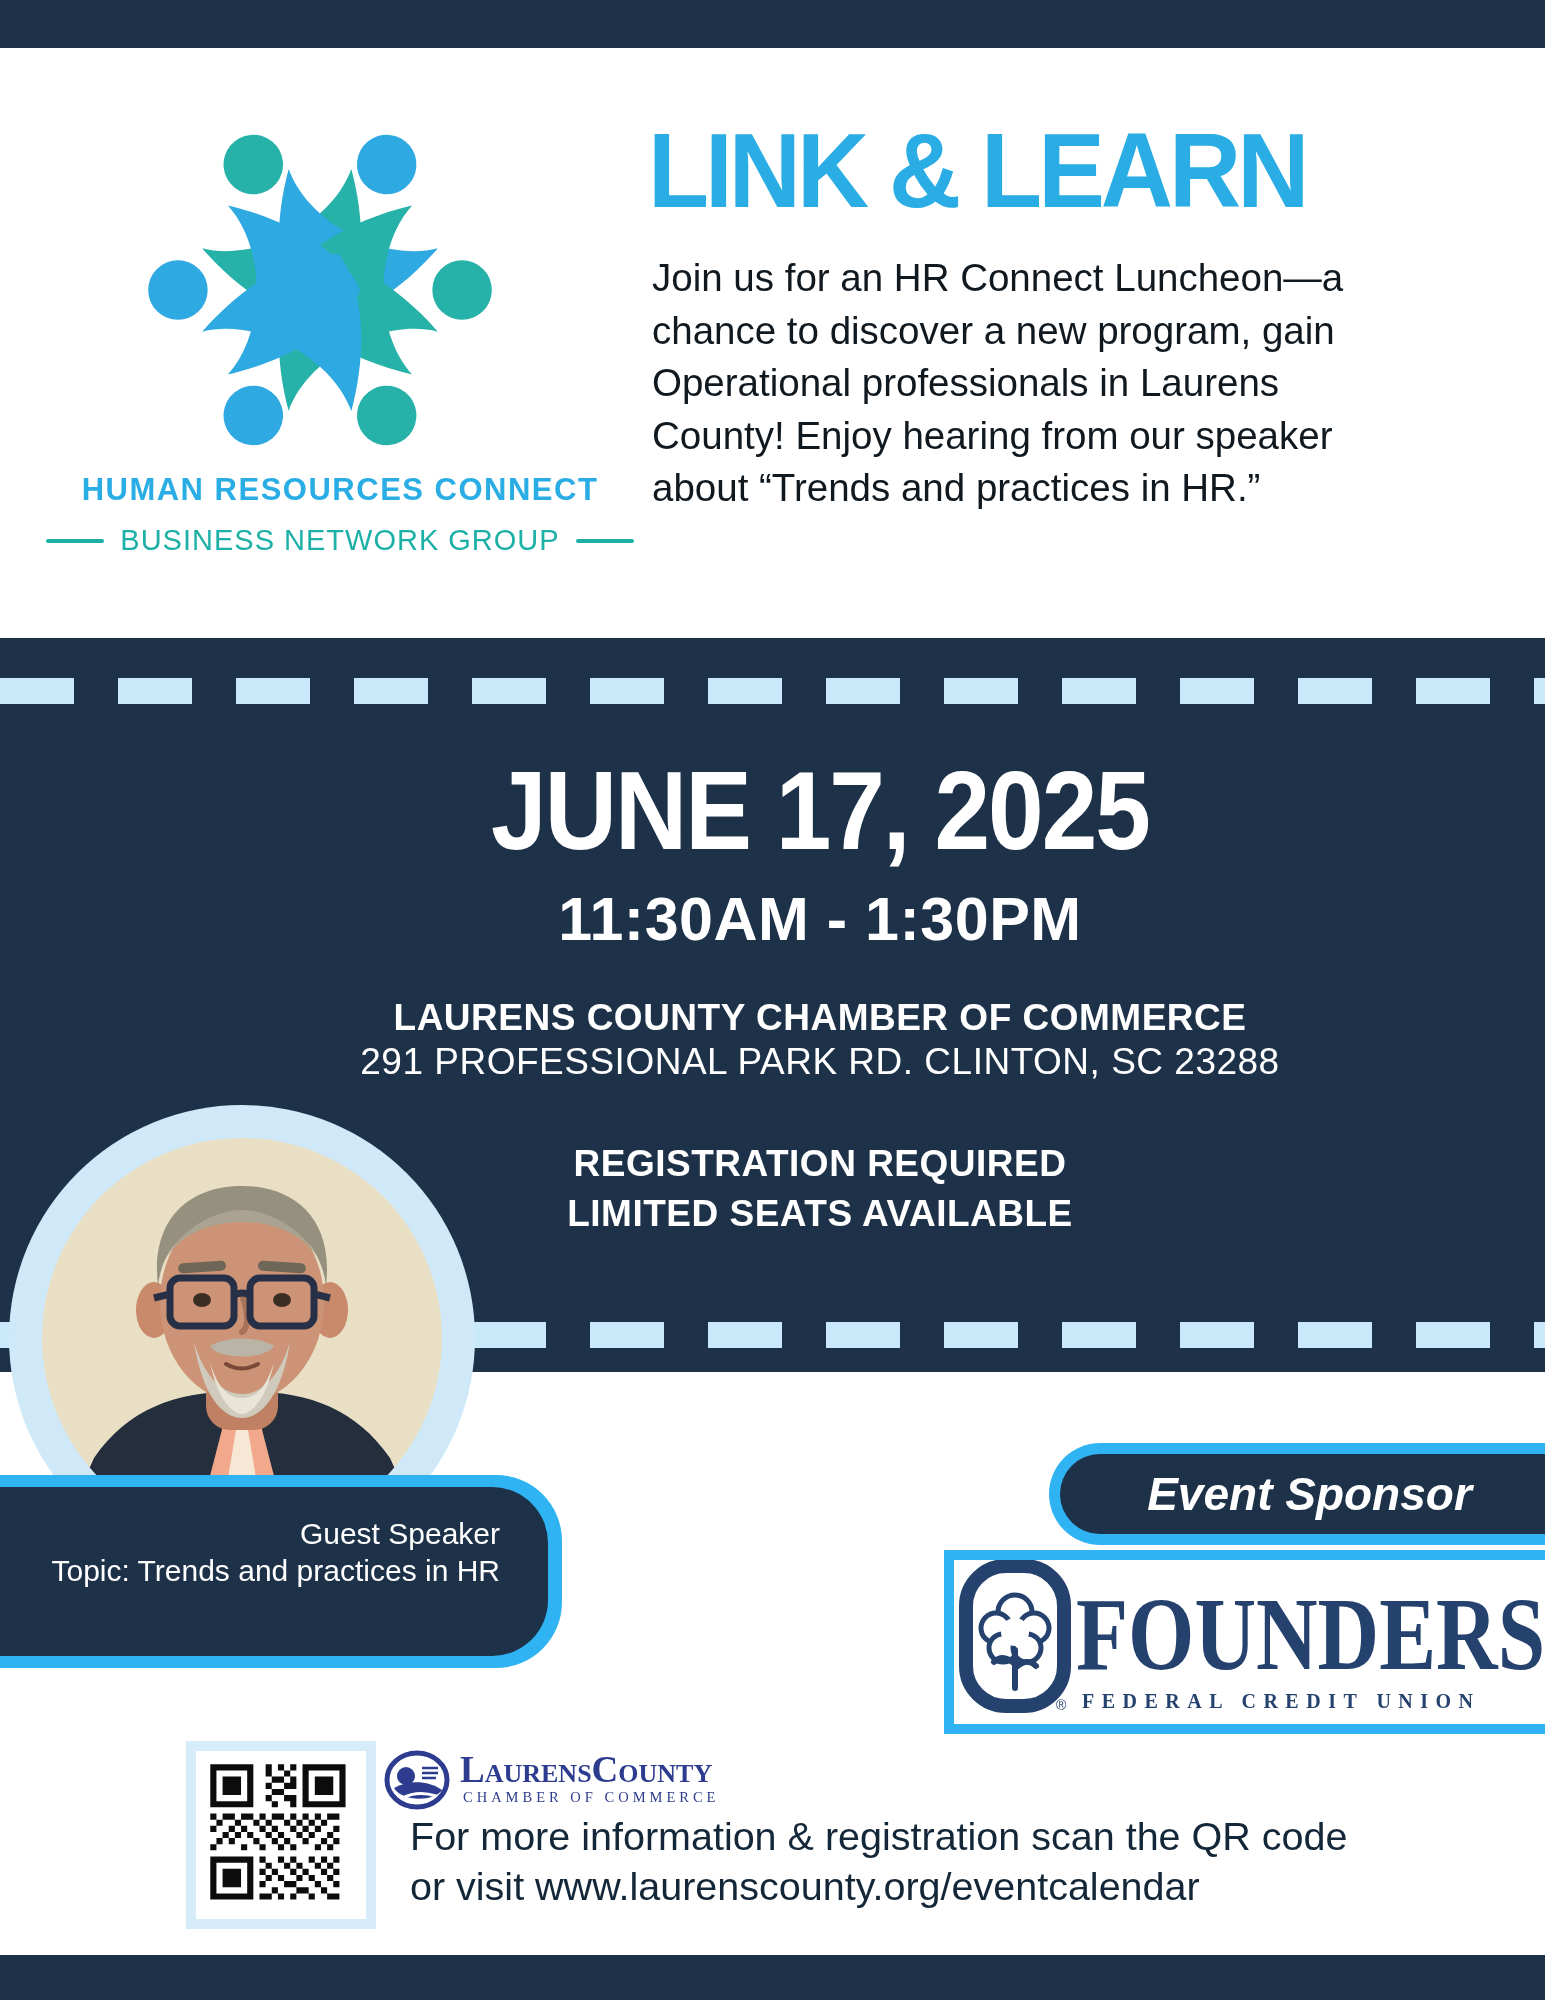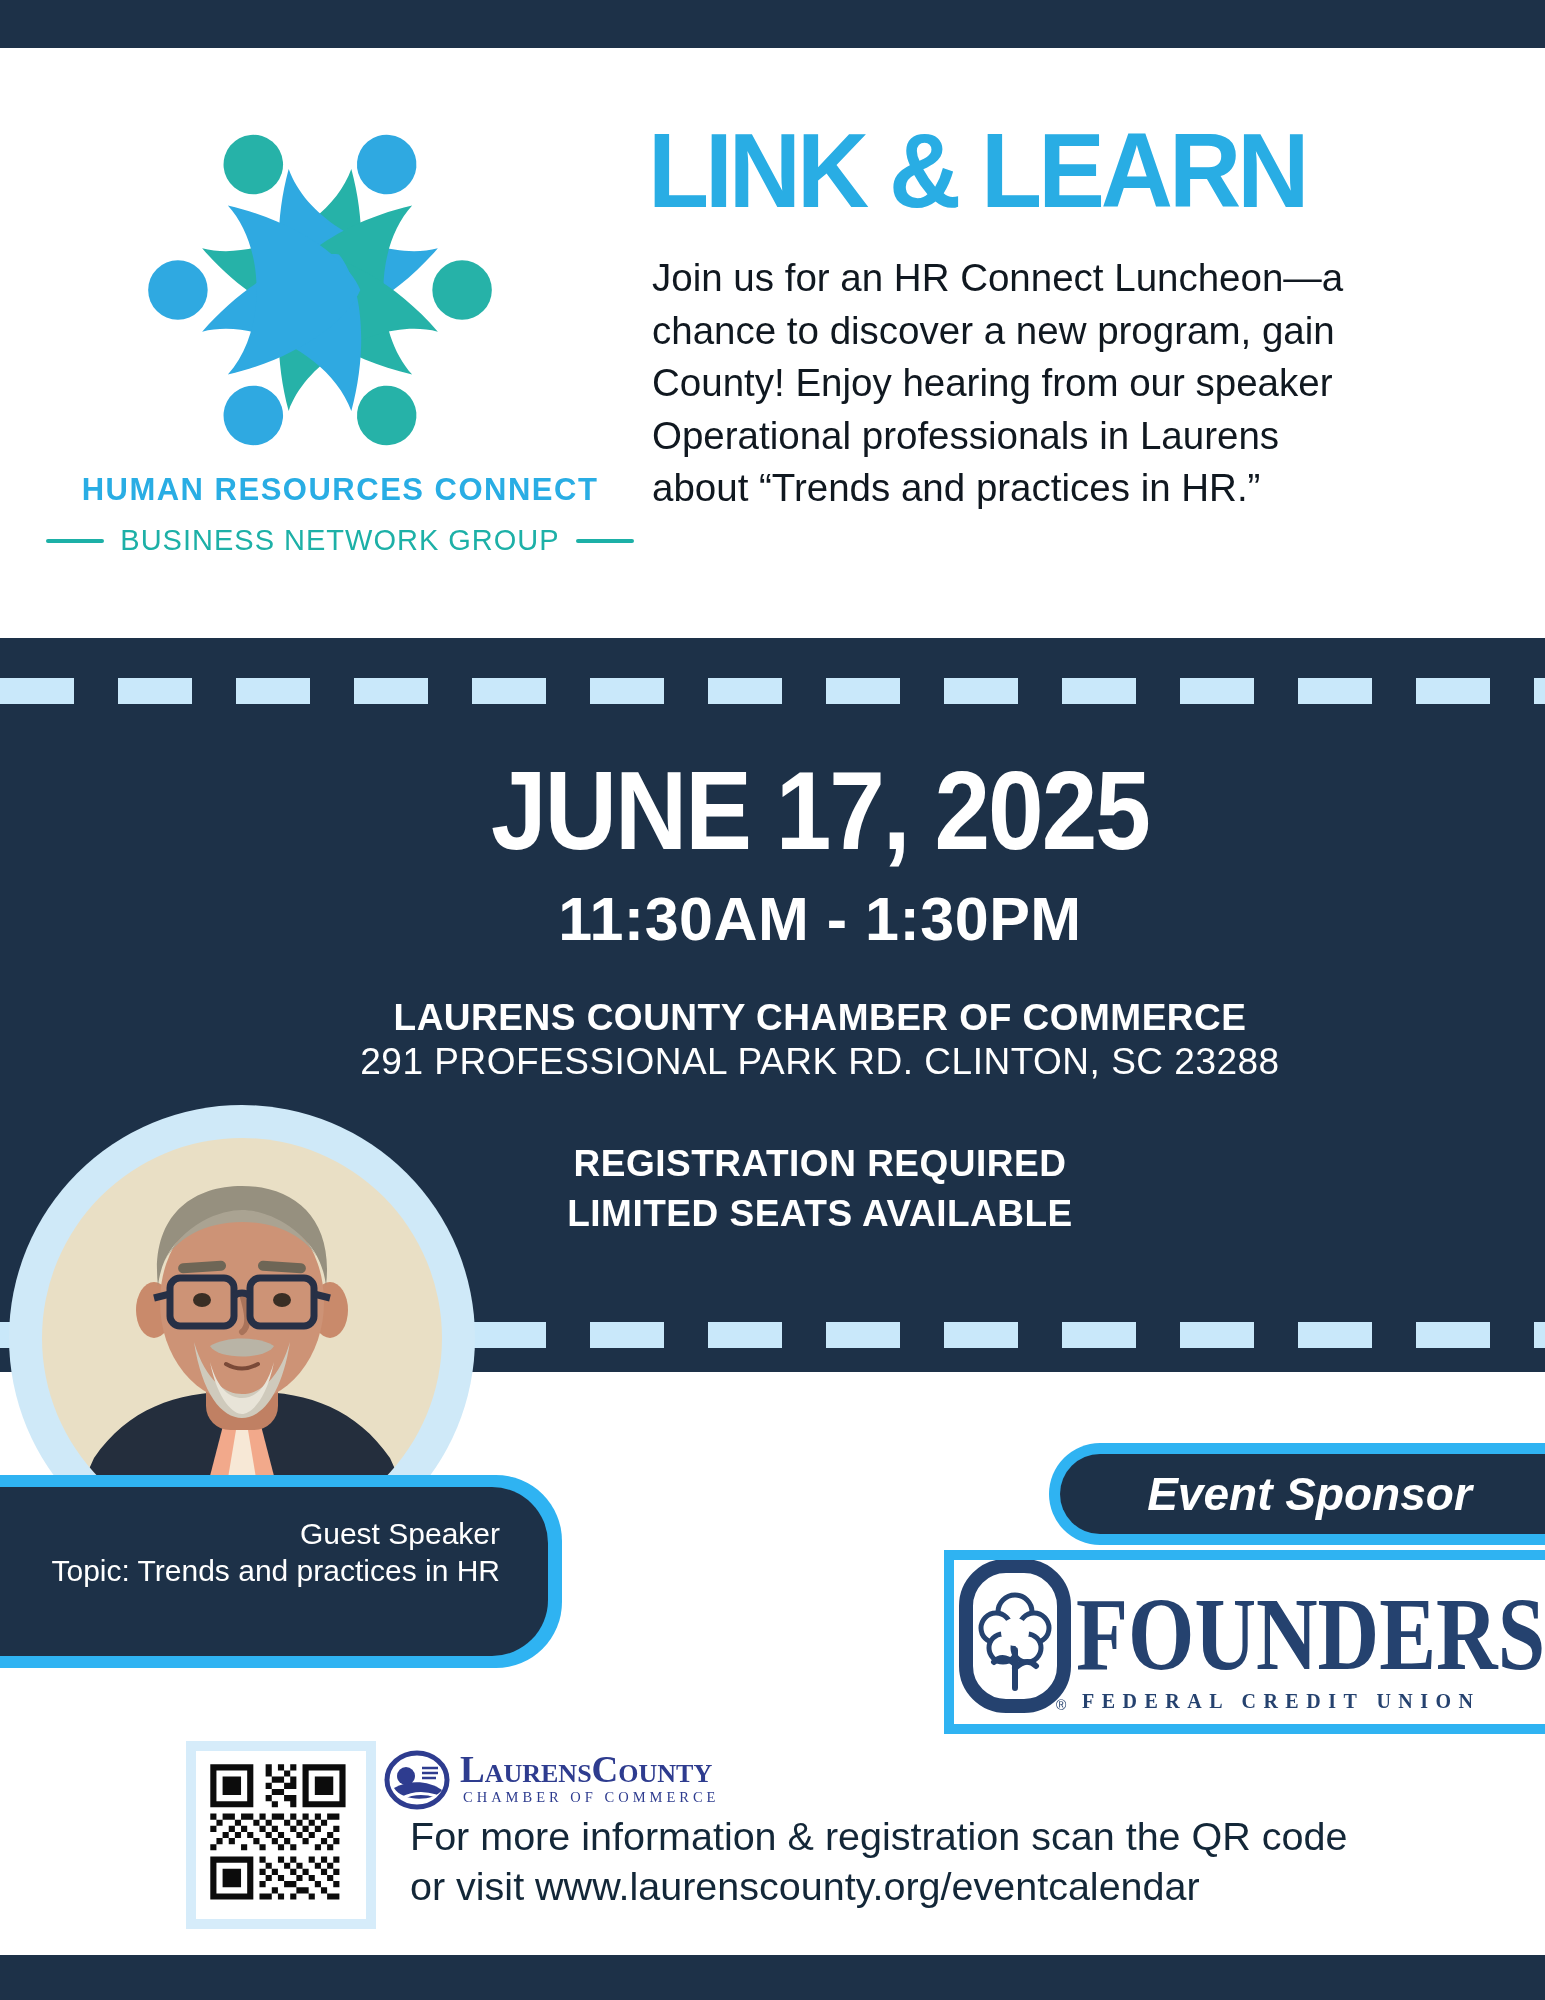--- a/index.html
+++ b/index.html
@@ -102,22 +102,22 @@
   <div class="abs logo-sub">
     <span class="rule"></span>
     <span>BUSINESS NETWORK GROUP</span>
     <span class="rule"></span>
   </div>
 
   <div class="abs headline">LINK &amp; LEARN</div>
   <div class="abs intro">
     <div>Join us for an HR Connect Luncheon—a</div>
     <div>chance to discover a new program, gain</div>
+    <div>Operational professionals in Laurens</div>
     <div>County! Enjoy hearing from our speaker</div>
-    <div>Operational professionals in Laurens</div>
     <div>about “Trends and practices in HR.”</div>
   </div>
 
   <div class="abs navy-band"></div>
   <div class="abs dash-line dash1"></div>
   <div class="abs dash-line dash2"></div>
 
   <div class="abs navy-center date-line">
     <span>JUNE 17, 2025</span>
   </div>

